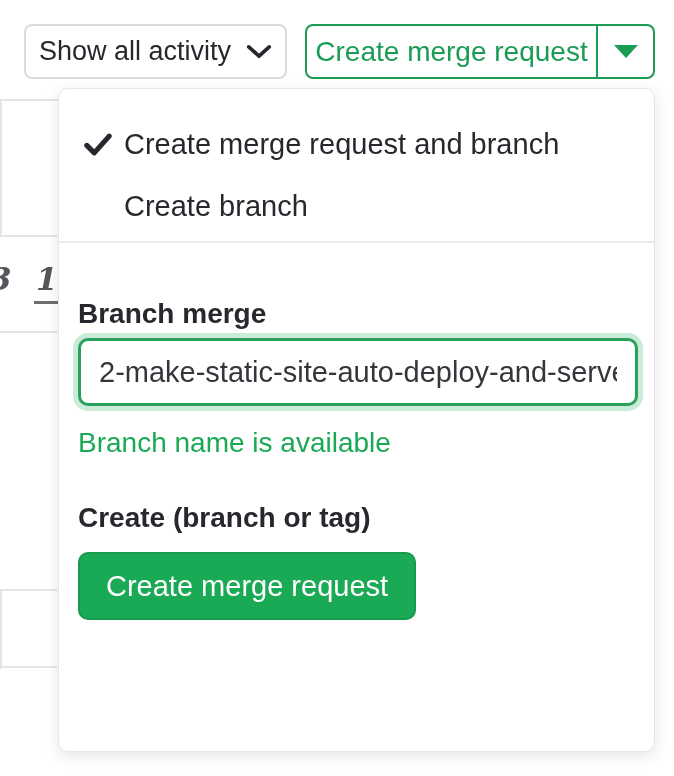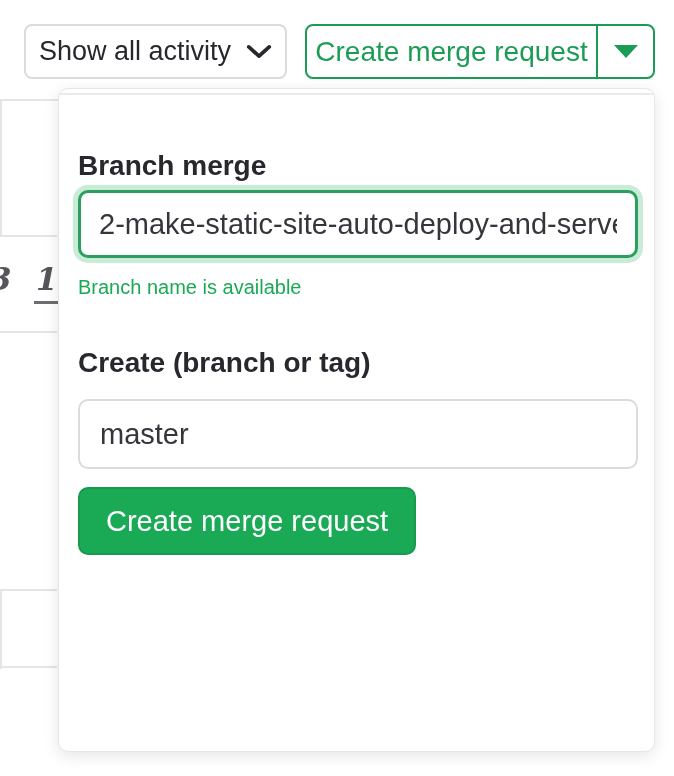--- a/index.html
+++ b/index.html
@@ -74,21 +74,21 @@
   input.text {
     display:block; width:100%; background:#fff;
     font-family:inherit; font-size:29px; color:#36353b;
   }
   .branch-input {
     margin-top:8px; height:68px;
     border:3px solid #2aa05c; border-radius:10px;
     box-shadow:0 0 0 5px rgba(120,205,155,.40);
     padding:0 18px; outline:none;
   }
-  .valid-msg { margin-top:13px; font-size:20px; line-height:33px; color:#1aaa55; }
+  .valid-msg { margin-top:20px; font-size:28px; line-height:33px; color:#1aaa55; }
   .source-input {
     margin-top:20px; height:70px;
     border:2px solid #dbdbdf; border-radius:10px;
     padding:0 20px; outline:none;
   }
   .submit-btn {
     margin-top:18px; height:68px;
     background:#1aaa55; border:2px solid #179a4d; border-radius:10px;
     color:#fff; font-size:29px; font-family:inherit;
     padding:0 26px; cursor:pointer;
@@ -125,27 +125,44 @@
     <span style="display:flex;">
       <svg width="24" height="13" viewBox="0 0 24 13">
           <polygon points="0,0 24,0 12,13" fill="#1b9c55"></polygon>
         </svg>
     </span>
   </div>
 </div>
 
 <div class="panel">
 
+  <div class="menu">
+    <div class="menu-item">
+      <span class="check-slot">
+        <svg width="28" height="25" viewBox="0 0 30 26">
+            <path d="M3 14 L11 22 L27 4" fill="none" stroke="#28272d" stroke-width="5.5" stroke-linecap="round" stroke-linejoin="round"></path>
+          </svg>
+      </span>
+      <span>Create merge request and branch</span>
+    </div>
+    <div class="menu-item unchecked">
+      <span class="check-slot">
+        <svg width="28" height="25" viewBox="0 0 30 26">
+            <path d="M3 14 L11 22 L27 4" fill="none" stroke="#28272d" stroke-width="5.5" stroke-linecap="round" stroke-linejoin="round"></path>
+          </svg>
+      </span>
+      <span>Create branch</span>
+    </div>
+  </div>
 
   <div class="divider"></div>
 
   <div class="form">
     <div class="field-label label-branch">Branch merge</div>
     <input class="text branch-input" type="text" value="2-make-static-site-auto-deploy-and-serve" style="">
     <div class="valid-msg">Branch name is available</div>
 
     <div class="field-label label-source">Create (branch or tag)</div>
-    <input class="text source-input" type="text" value="master" style="">
 
     <button class="submit-btn" type="button">Create merge request</button>
   </div>
 
 </div>
 
 </body></html>

